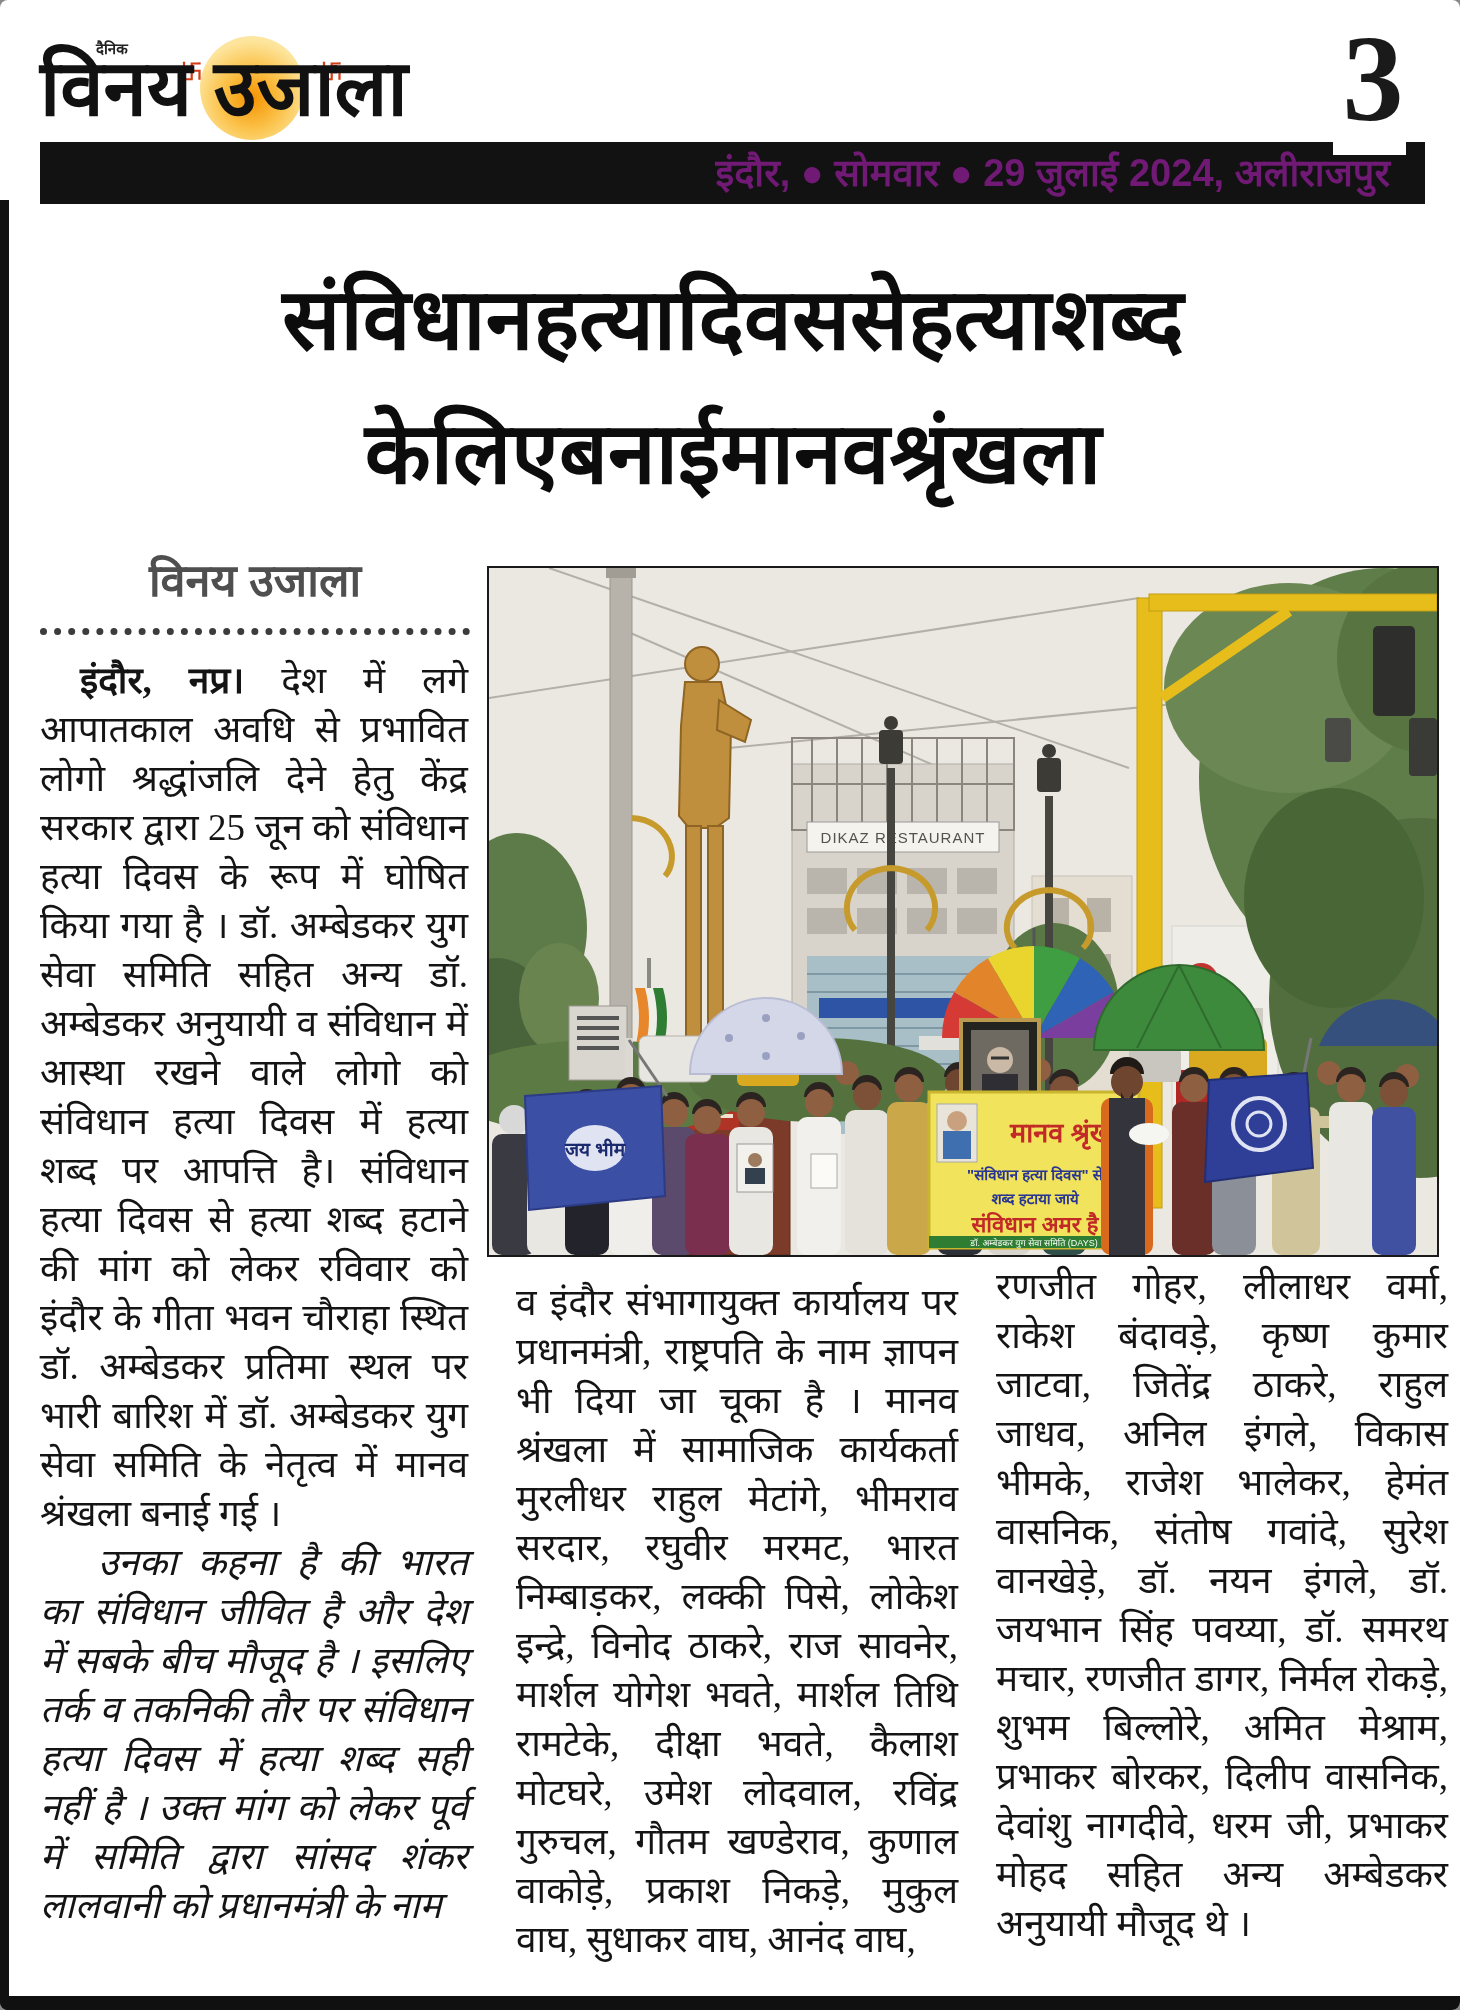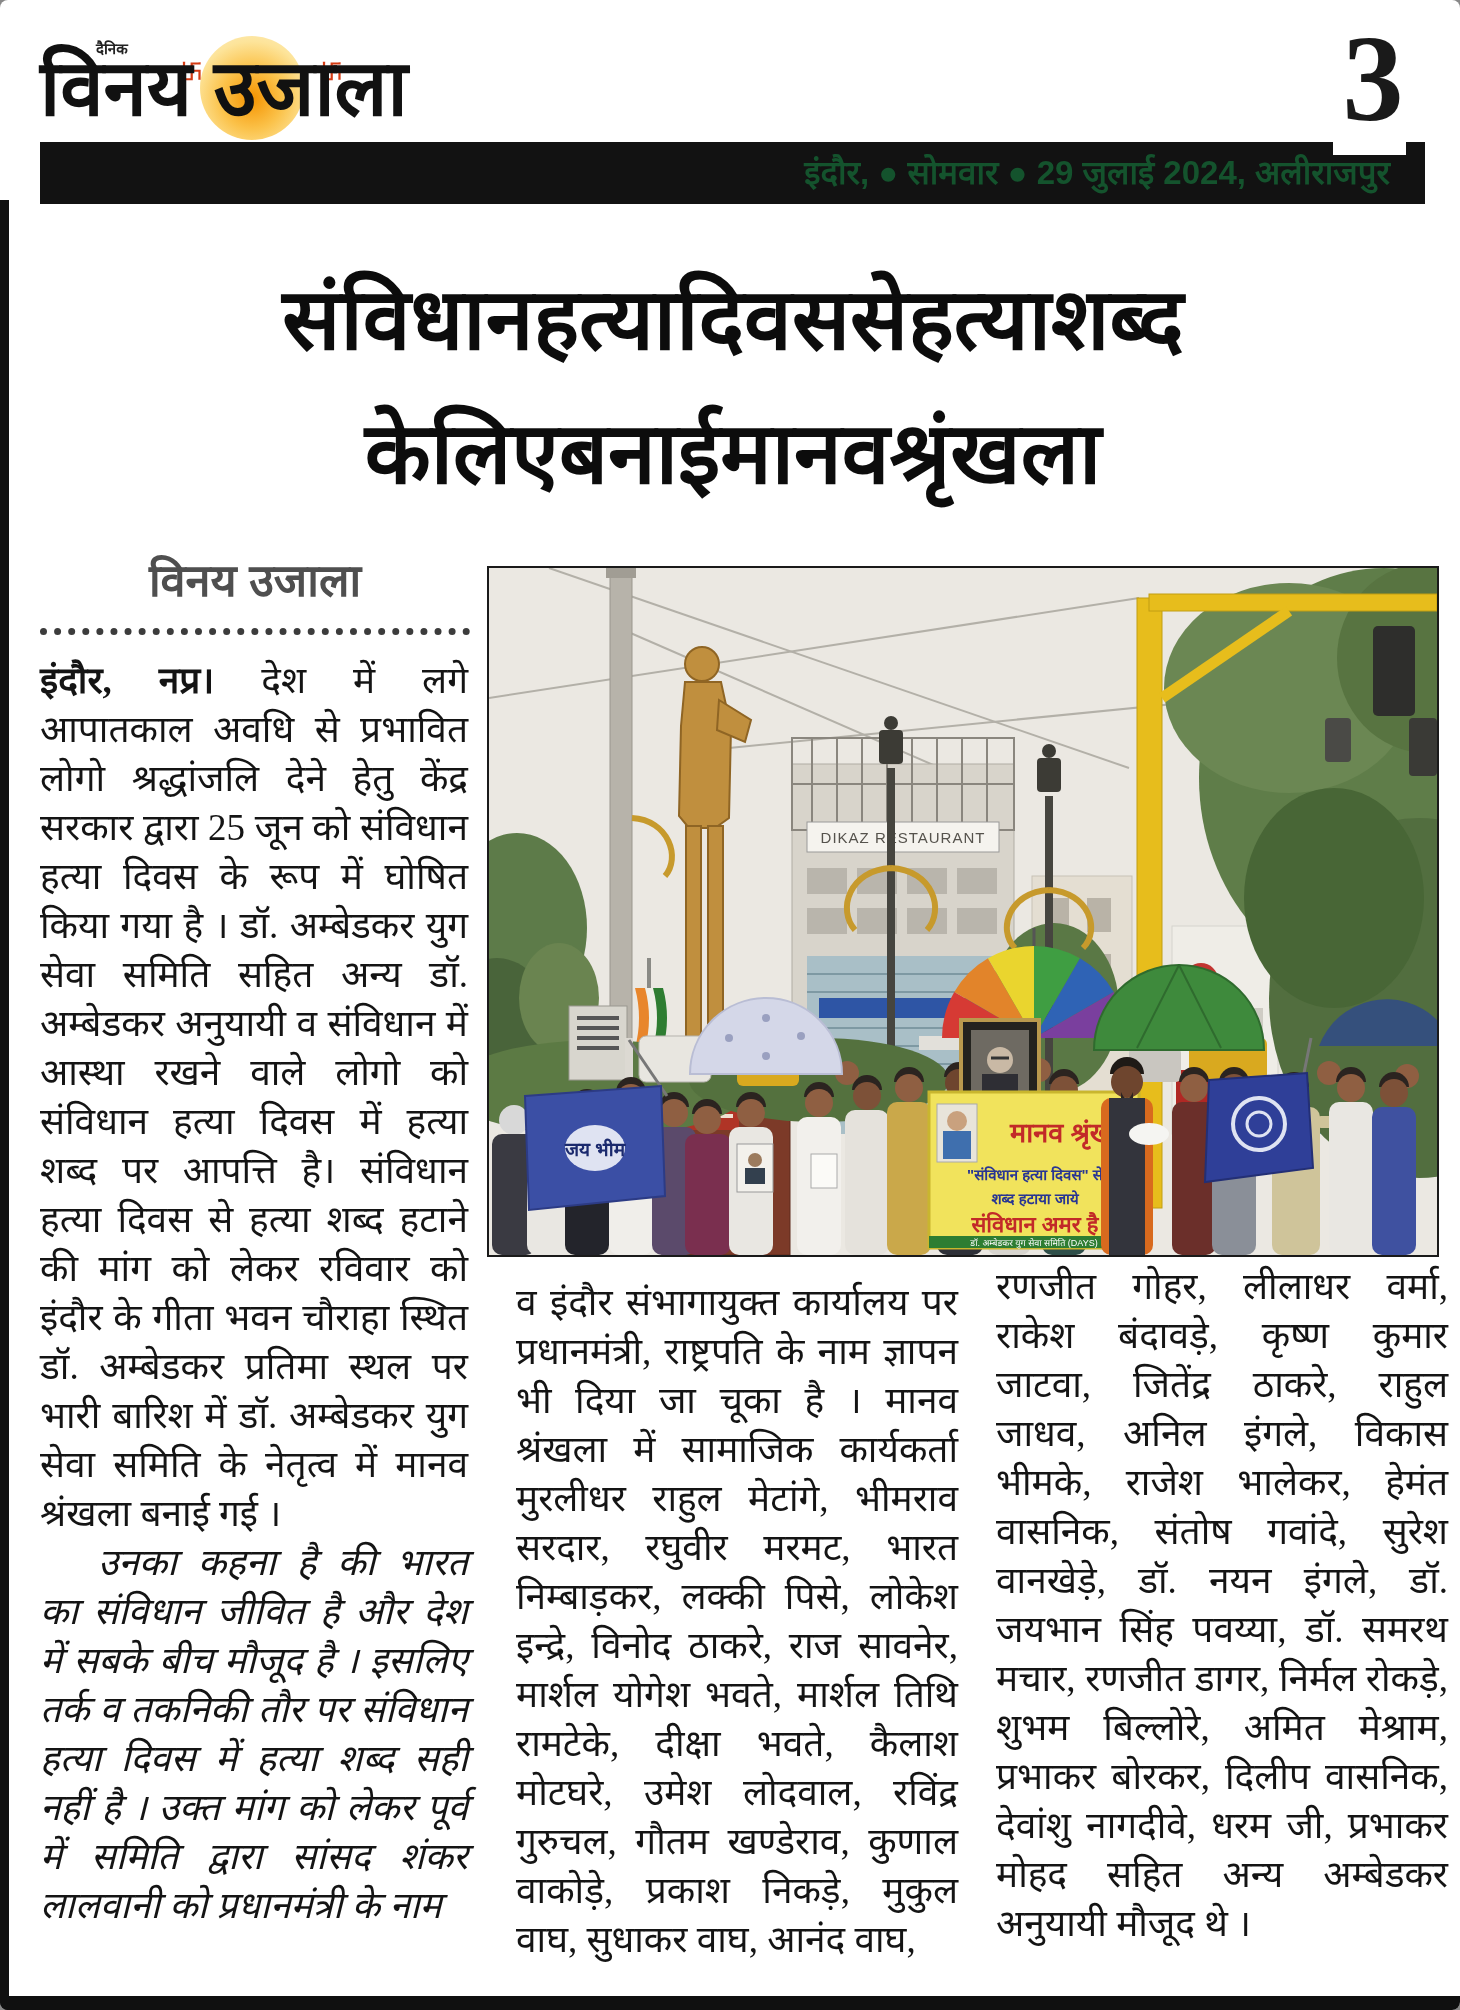--- a/index.html
+++ b/index.html
@@ -17,39 +17,39 @@
   .logo-swastika.s1{left:142px;}
   .logo-swastika.s2{left:282px;}
   .logo-title{position:absolute;left:0;top:16px;width:420px;text-align:left;
     font-size:78px;font-weight:800;color:#111;letter-spacing:0px;line-height:1.1;
     font-family:"Liberation Sans","DejaVu Sans",sans-serif;}
   .page-num{position:absolute;left:1318px;top:18px;width:110px;text-align:center;
     font-size:122px;font-weight:800;color:#1a1a1a;font-family:"Liberation Serif","DejaVu Serif",serif;line-height:1;}
   .date-bar{position:absolute;left:40px;top:142px;width:1385px;height:62px;background:#121212;}
   .date-bar-notch{position:absolute;left:1333px;top:142px;width:73px;height:13px;background:#ffffff;}
   .date-text{position:absolute;left:40px;top:142px;width:1350px;height:61px;line-height:62px;
-    text-align:right;color:#14532d;font-size:33px;font-weight:700;
+    text-align:right;color:#701a75;font-size:38px;font-weight:700;
     font-family:"Liberation Sans","DejaVu Sans",sans-serif;}
   
   .headline{position:absolute;left:48px;top:252px;width:1370px;color:#0c0c0c;
     font-family:"Liberation Sans","DejaVu Sans",sans-serif;font-weight:800;}
   .headline .hl-line{font-size:86px;line-height:134px;text-align:justify;text-align-last:justify;white-space:nowrap;
     display:flex;justify-content:center;}
   .headline .hl-line span{display:inline-block;}
   
   .byline{position:absolute;left:40px;top:548px;width:430px;text-align:center;
     color:#4f4f4f;font-size:45px;font-weight:700;
     font-family:"Liberation Sans","DejaVu Sans",sans-serif;}
   .byline-dots{position:absolute;left:40px;top:608px;width:430px;height:20px;
     border-bottom:7px dotted #3c3c3c;}
   
   .bodycol{position:absolute;color:#141414;font-size:37px;line-height:49px;text-align:justify;}
   .bodycol p{margin:0;padding:0;}
   .bodycol p.indent{text-indent:58px;font-style:italic;}
-  .lead{font-weight:700;}
+  .lead{font-weight:700;margin-left:40px;}
   .col1{left:40px;top:656px;width:428px;height:1320px;}
   .col2{left:516px;top:1262px;width:442px;height:710px;margin-top:16px;}
   .col3{left:996px;top:1262px;width:452px;height:710px;}
   
   .photo{position:absolute;left:487px;top:566px;width:948px;height:687px;
     border:2px solid #1a1a1a;box-sizing:content-box;background:#ebe8e2;}
   .photo svg{display:block;}
   
   .border-left{position:absolute;left:0;top:200px;width:9px;height:1810px;background:#101010;}
   .border-bottom{position:absolute;left:0;top:1996px;width:1460px;height:14px;background:#101010;}

